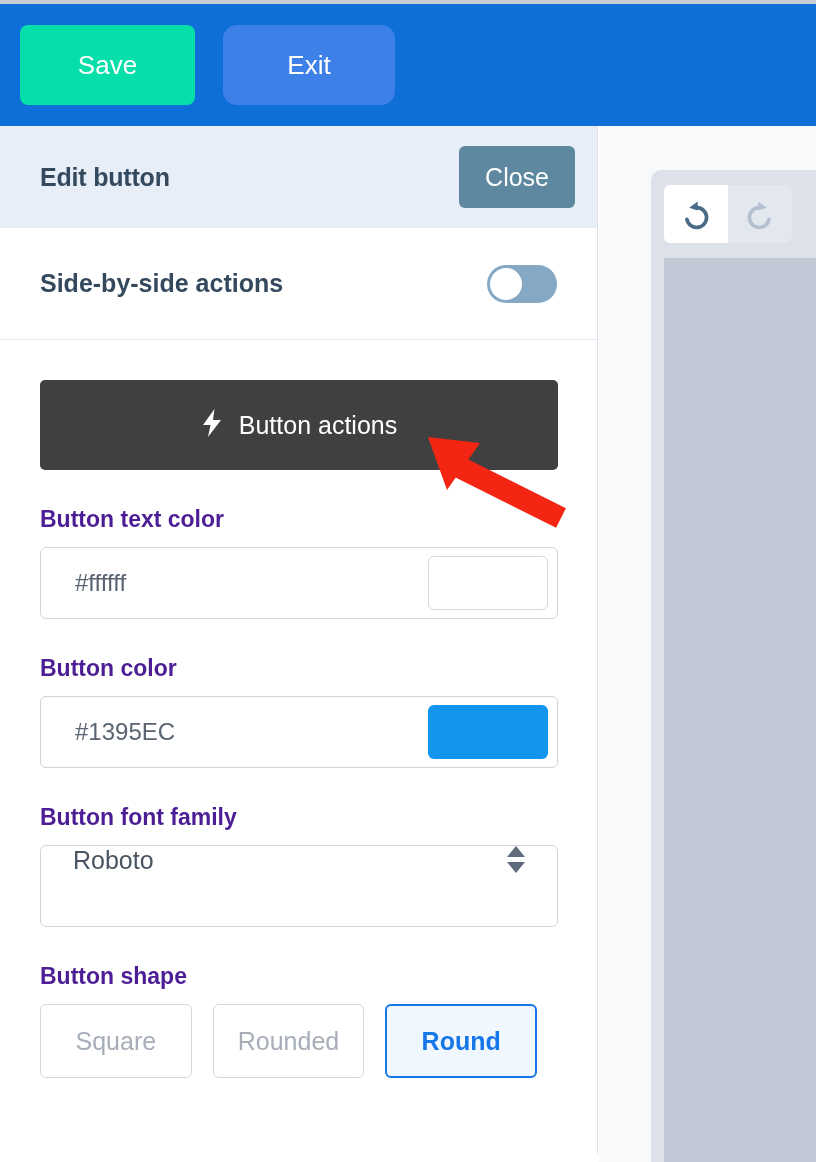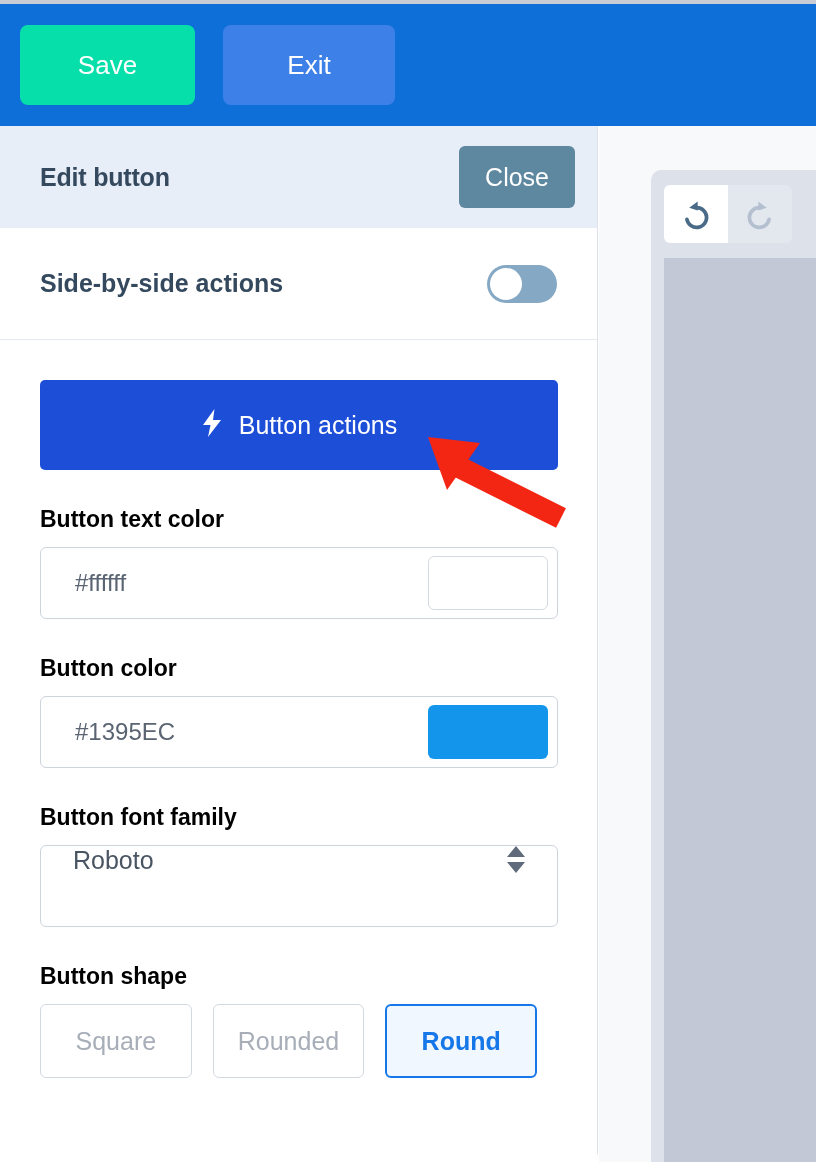--- a/index.html
+++ b/index.html
@@ -57,20 +57,21 @@
     line-height: 1;
   }
   .btn-save {
     background: #06dfa9;
     min-width: 175px;
     margin-right: 28px;
   }
   .btn-exit {
     background: #3d80e8;
     min-width: 172px;
+    border-radius: 14px;
   }
 
   
   .sidebar {
     position: absolute;
     left: 0;
     top: 126px;
     width: 598px;
     bottom: 8px;
     background: #ffffff;
@@ -161,21 +162,21 @@
   }
   .bolt {
     font-size: 26px;
     line-height: 1;
     display: inline-block;
   }
 
   .field-label {
     font-size: 23px;
     font-weight: bold;
-    color: #000000;
+    color: #4c1d95;
     margin: 36px 0 14px 0;
   }
 
   .color-input {
     width: 518px;
     height: 72px;
     border: 1px solid #ced4dc;
     border-radius: 6px;
     box-sizing: border-box;
     display: flex;
@@ -337,21 +338,21 @@
 
     <div class="toggle-row">
       <div class="toggle-label">Side-by-side actions</div>
       <div class="switch" style="background: rgb(133, 168, 196);">
         <div class="knob"></div>
       </div>
     </div>
 
     <div class="form-area">
 
-      <button class="actions-btn" style="background: #1d4ed8;">
+      <button class="actions-btn" style="background: #404040;">
         <span class="bolt">
           <svg width="22" height="28" viewBox="0 0 22 28" aria-hidden="true">
             <path d="M13.5 0 L2 16 L9.5 16 L7 28 L20 11 L12 11 Z" fill="#ffffff"></path>
           </svg>
         </span>
         <span>Button actions</span>
       </button>
 
       <div class="field-label">Button text color</div>
       <div class="color-input">

